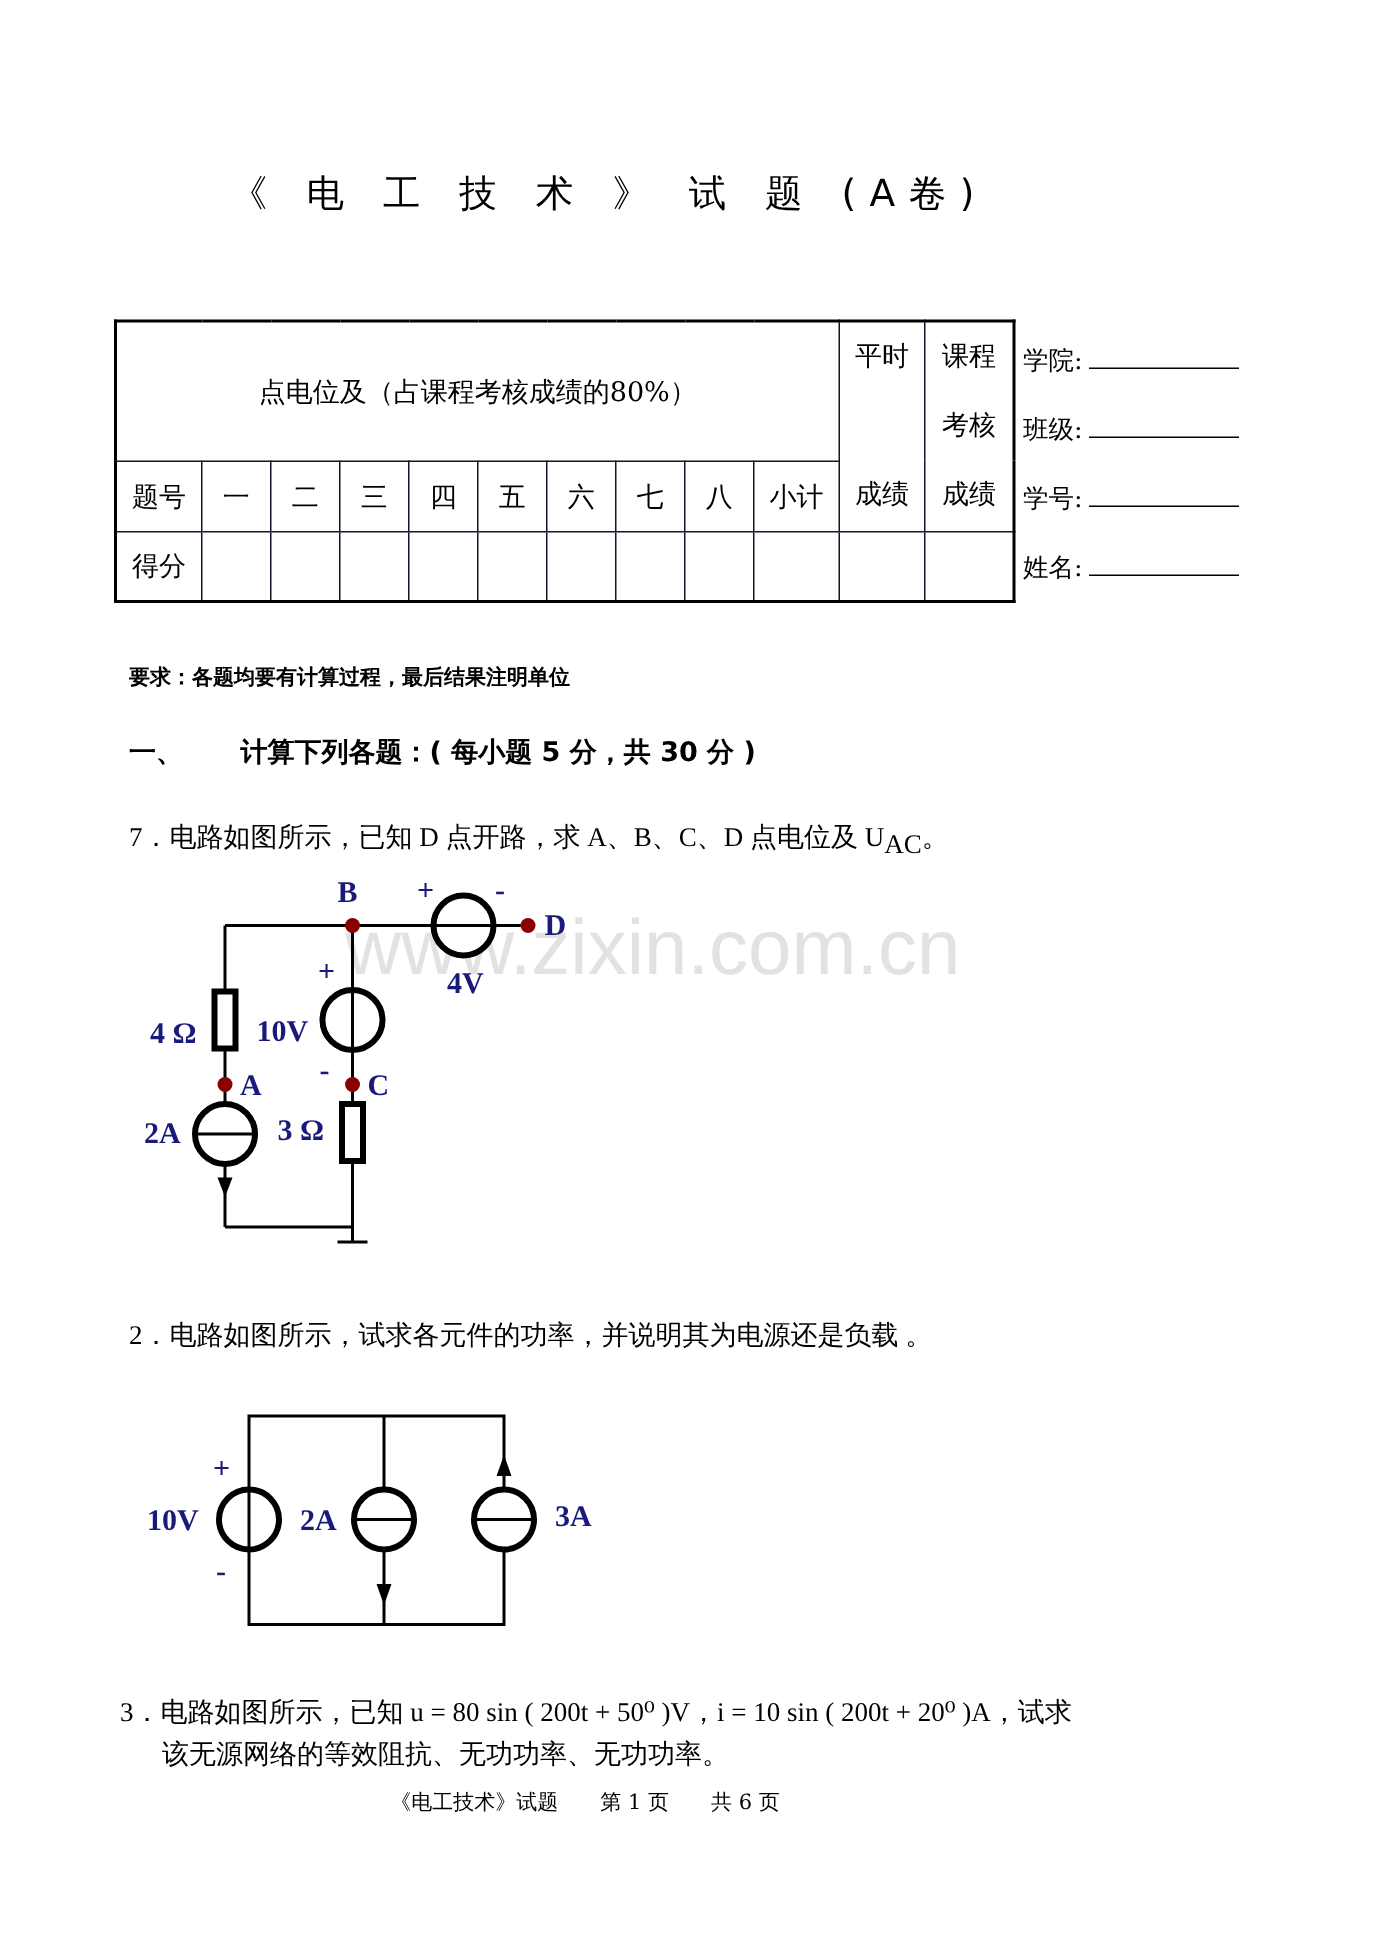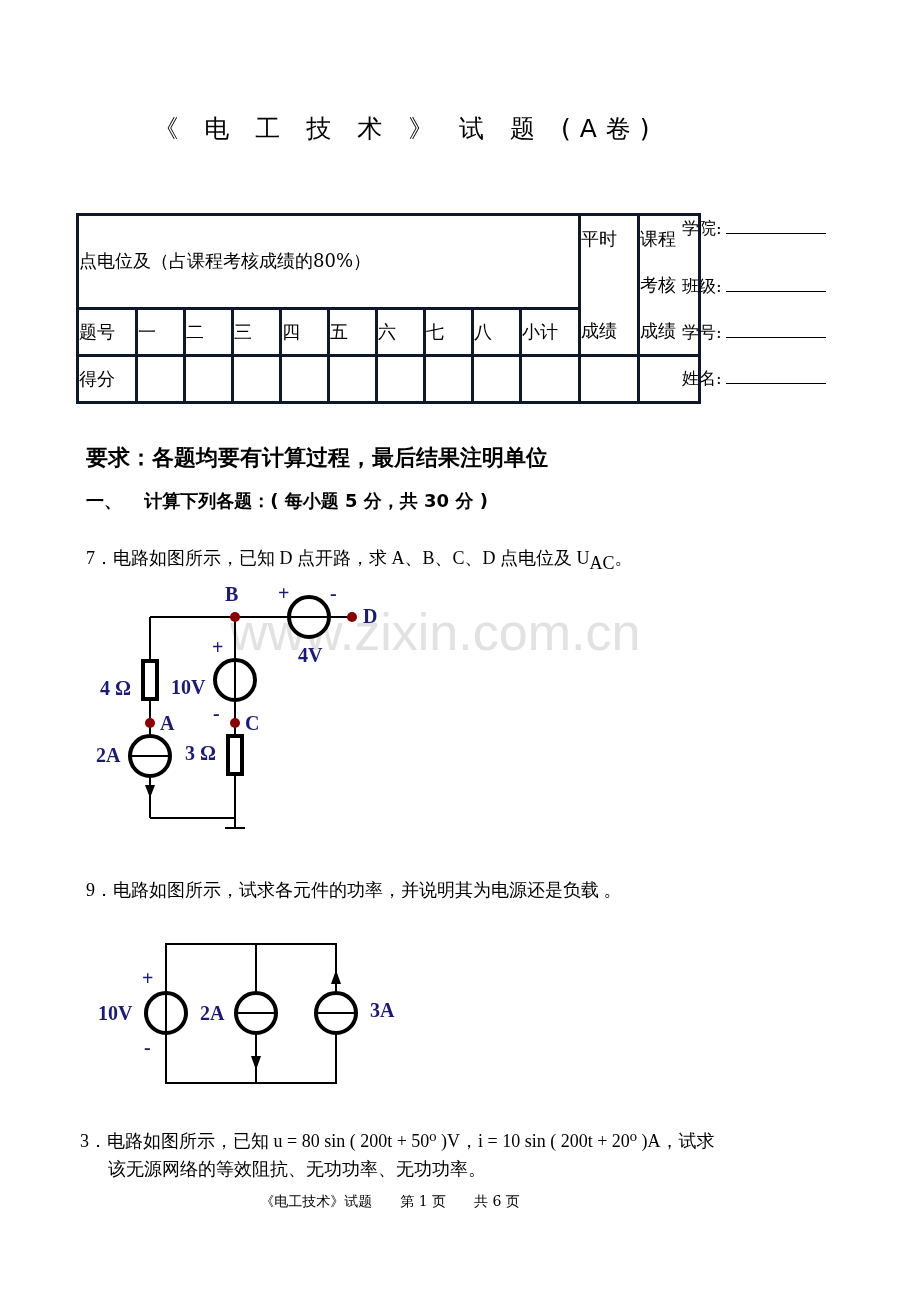--- a/index.html
+++ b/index.html
@@ -3,24 +3,24 @@
 <meta charset="utf-8">
 <style>
   html, body { margin:0; padding:0; background:#ffffff; }
   body { width:920px; height:1300px; position:relative; overflow:hidden;
          font-family:"DejaVu Serif","Liberation Serif",serif; color:#000; }
   .abs { position:absolute; }
   .title { left:0; width:812px; top:112px; text-align:center; font-family:"DejaVu Sans","Liberation Sans",sans-serif;
            font-size:25px; letter-spacing:9px; }
   table.score { position:absolute; left:76px; top:213px; border-collapse:collapse;
                 border:2px solid #000; font-size:18px; }
-  table.score td { border:3px solid #0f172a; text-align:left; padding:0; }
+  table.score td { border:1px solid #0f172a; text-align:center; padding:0; }
   .side { font-size:17px; }
   .side .line { display:inline-block; border-bottom:1px solid #000; width:100px; margin-left:4px; height:14px; vertical-align:baseline;}
-  .req { left:86px; top:443px; font-size:22px; font-weight:bold; font-family:"DejaVu Sans","Liberation Sans",sans-serif; }
+  .req { left:86px; top:443px; font-size:14px; font-weight:bold; font-family:"DejaVu Sans","Liberation Sans",sans-serif; }
   .sec { left:86px; top:489px; font-size:18px; font-weight:bold; font-family:"DejaVu Sans","Liberation Sans",sans-serif; }
   .q { font-size:18px; font-family:"Liberation Serif","DejaVu Serif",serif; }
   .footer { left:0; width:780px; top:1193px; text-align:center; font-size:14px; }
   .watermark { left:230px; top:602px; font-size:52px; color:#e2e2e2; font-family:"Liberation Sans",sans-serif; }
   svg text { font-family:"Liberation Serif",serif; font-weight:bold; fill:#1a1a7a; }
 </style>
 </head>
 <body>
 
 <div class="abs title">《 电 工 技 术 》 试 题 (A卷)</div>
@@ -62,37 +62,37 @@
     <td></td>
     <td></td>
     <td></td>
     <td></td>
     <td></td>
     <td></td>
   </tr>
 </tbody>
   </table>
 
-<div class="abs side" style="left:682px;top:217px">
+<div class="abs side" style="left:682px;top:229px">
   <span>学院:</span><span class="line"></span>
 </div>
 <div class="abs side" style="left:682px;top:275px">
   <span>班级:</span><span class="line"></span>
 </div>
 <div class="abs side" style="left:682px;top:321px">
   <span>学号:</span><span class="line"></span>
 </div>
 <div class="abs side" style="left:682px;top:367px">
   <span>姓名:</span><span class="line"></span>
 </div>
 
 <div class="abs req">要求：各题均要有计算过程，最后结果注明单位</div>
 <div class="abs sec">
   <span>一、</span>
-  <span style="margin-left:16px">计算下列各题：( 每小题 5 分，共 30 分 )</span>
+  <span style="margin-left:32px">计算下列各题：( 每小题 5 分，共 30 分 )</span>
 </div>
 
 <div class="abs q" style="left:86px;top:546px">
   <span>7．电路如图所示，已知 D 点开路，求 A、B、C、D 点电位及 U</span><sub style="font-size:18px">AC</sub><span>。</span>
 </div>
 
 <div class="abs watermark">www.zixin.com.cn</div>
 
 <svg class="abs" style="left:90px;top:580px" width="310" height="260">
   <g stroke="#000" stroke-width="2" fill="none">
@@ -132,21 +132,21 @@
   <text x="240" y="20" font-size="20">-</text>
   <text x="208" y="82" font-size="20">4V</text>
   <text x="122" y="74" font-size="20">+</text>
   <text x="123" y="140" font-size="20">-</text>
   <text x="81" y="114" font-size="20">10V</text>
   <text x="10" y="115" font-size="20">4 Ω</text>
   <text x="95" y="180" font-size="20">3 Ω</text>
   <text x="6" y="182" font-size="20">2A</text>
 </svg>
 
-<div class="abs q" style="left:86px;top:878px">9．电路如图所示，试求各元件的功率，并说明其为电源还是负载 。</div>
+<div class="abs q" style="left:86px;top:878px">2．电路如图所示，试求各元件的功率，并说明其为电源还是负载 。</div>
 
 <svg class="abs" style="left:90px;top:930px" width="320" height="160">
   <g stroke="#000" stroke-width="2" fill="none">
     <rect x="76" y="14" width="170" height="139"></rect>
     <line x1="166" y1="14" x2="166" y2="153"></line>
   </g>
   <g stroke="#000" stroke-width="4" fill="#fff">
     <circle cx="76" cy="83" r="20"></circle>
     <circle cx="166" cy="83" r="20"></circle>
     <circle cx="246" cy="83" r="20"></circle>

